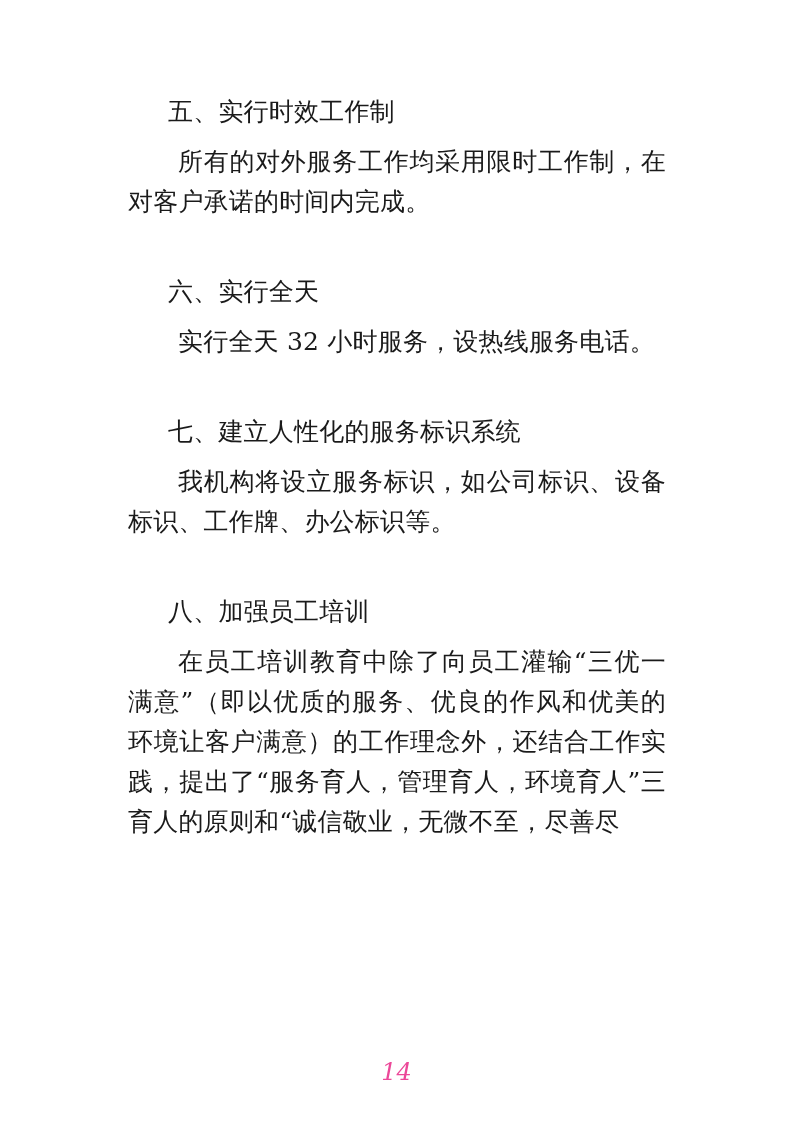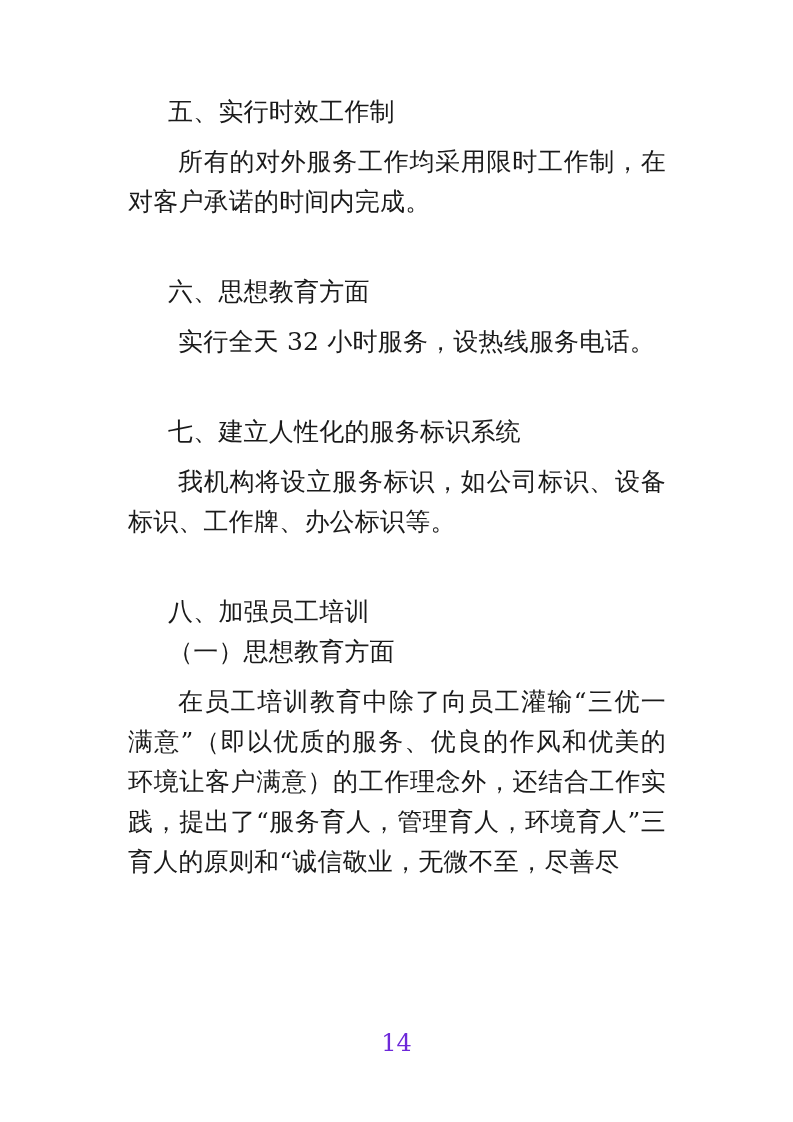--- a/index.html
+++ b/index.html
@@ -45,43 +45,43 @@
     letter-spacing: 0.2px;
     font-weight: 400;
   }
   .section-gap {
     height: 40px;
   }
   .pagenum {
     position: absolute;
     left: 0;
     right: 0;
-    top: 1027px;
+    top: 1056px;
     text-align: center;
     font-size: 24px;
     line-height: 32px;
     font-family: "DejaVu Serif", "Liberation Serif", serif;
-    color: #6d28d9;
+    color: #ec4899;
+    font-style: italic;
   }
 </style>
 </head>
 <body>
 
 <div class="page">
 
   <div class="content">
       <p class="heading">五、实行时效工作制</p>
       <p class="para">所有的对外服务工作均采用限时工作制，在对客户承诺的时间内完成。</p>
       <div class="section-gap"></div>
-      <p class="heading">六、思想教育方面</p>
+      <p class="heading">六、实行全天</p>
       <p class="para">实行全天 32 小时服务，设热线服务电话。</p>
       <div class="section-gap"></div>
       <p class="heading">七、建立人性化的服务标识系统</p>
       <p class="para">我机构将设立服务标识，如公司标识、设备标识、工作牌、办公标识等。</p>
       <div class="section-gap"></div>
       <p class="heading">八、加强员工培训</p>
-      <p class="heading">（一）思想教育方面</p>
       <p class="para">在员工培训教育中除了向员工灌输“三优一满意”（即以优质的服务、优良的作风和优美的环境让客户满意）的工作理念外，还结合工作实践，提出了“服务育人，管理育人，环境育人”三育人的原则和“诚信敬业，无微不至，尽善尽</p>
     </div>
 
   <div class="pagenum">14</div>
 
 </div>
 
 </body></html>

